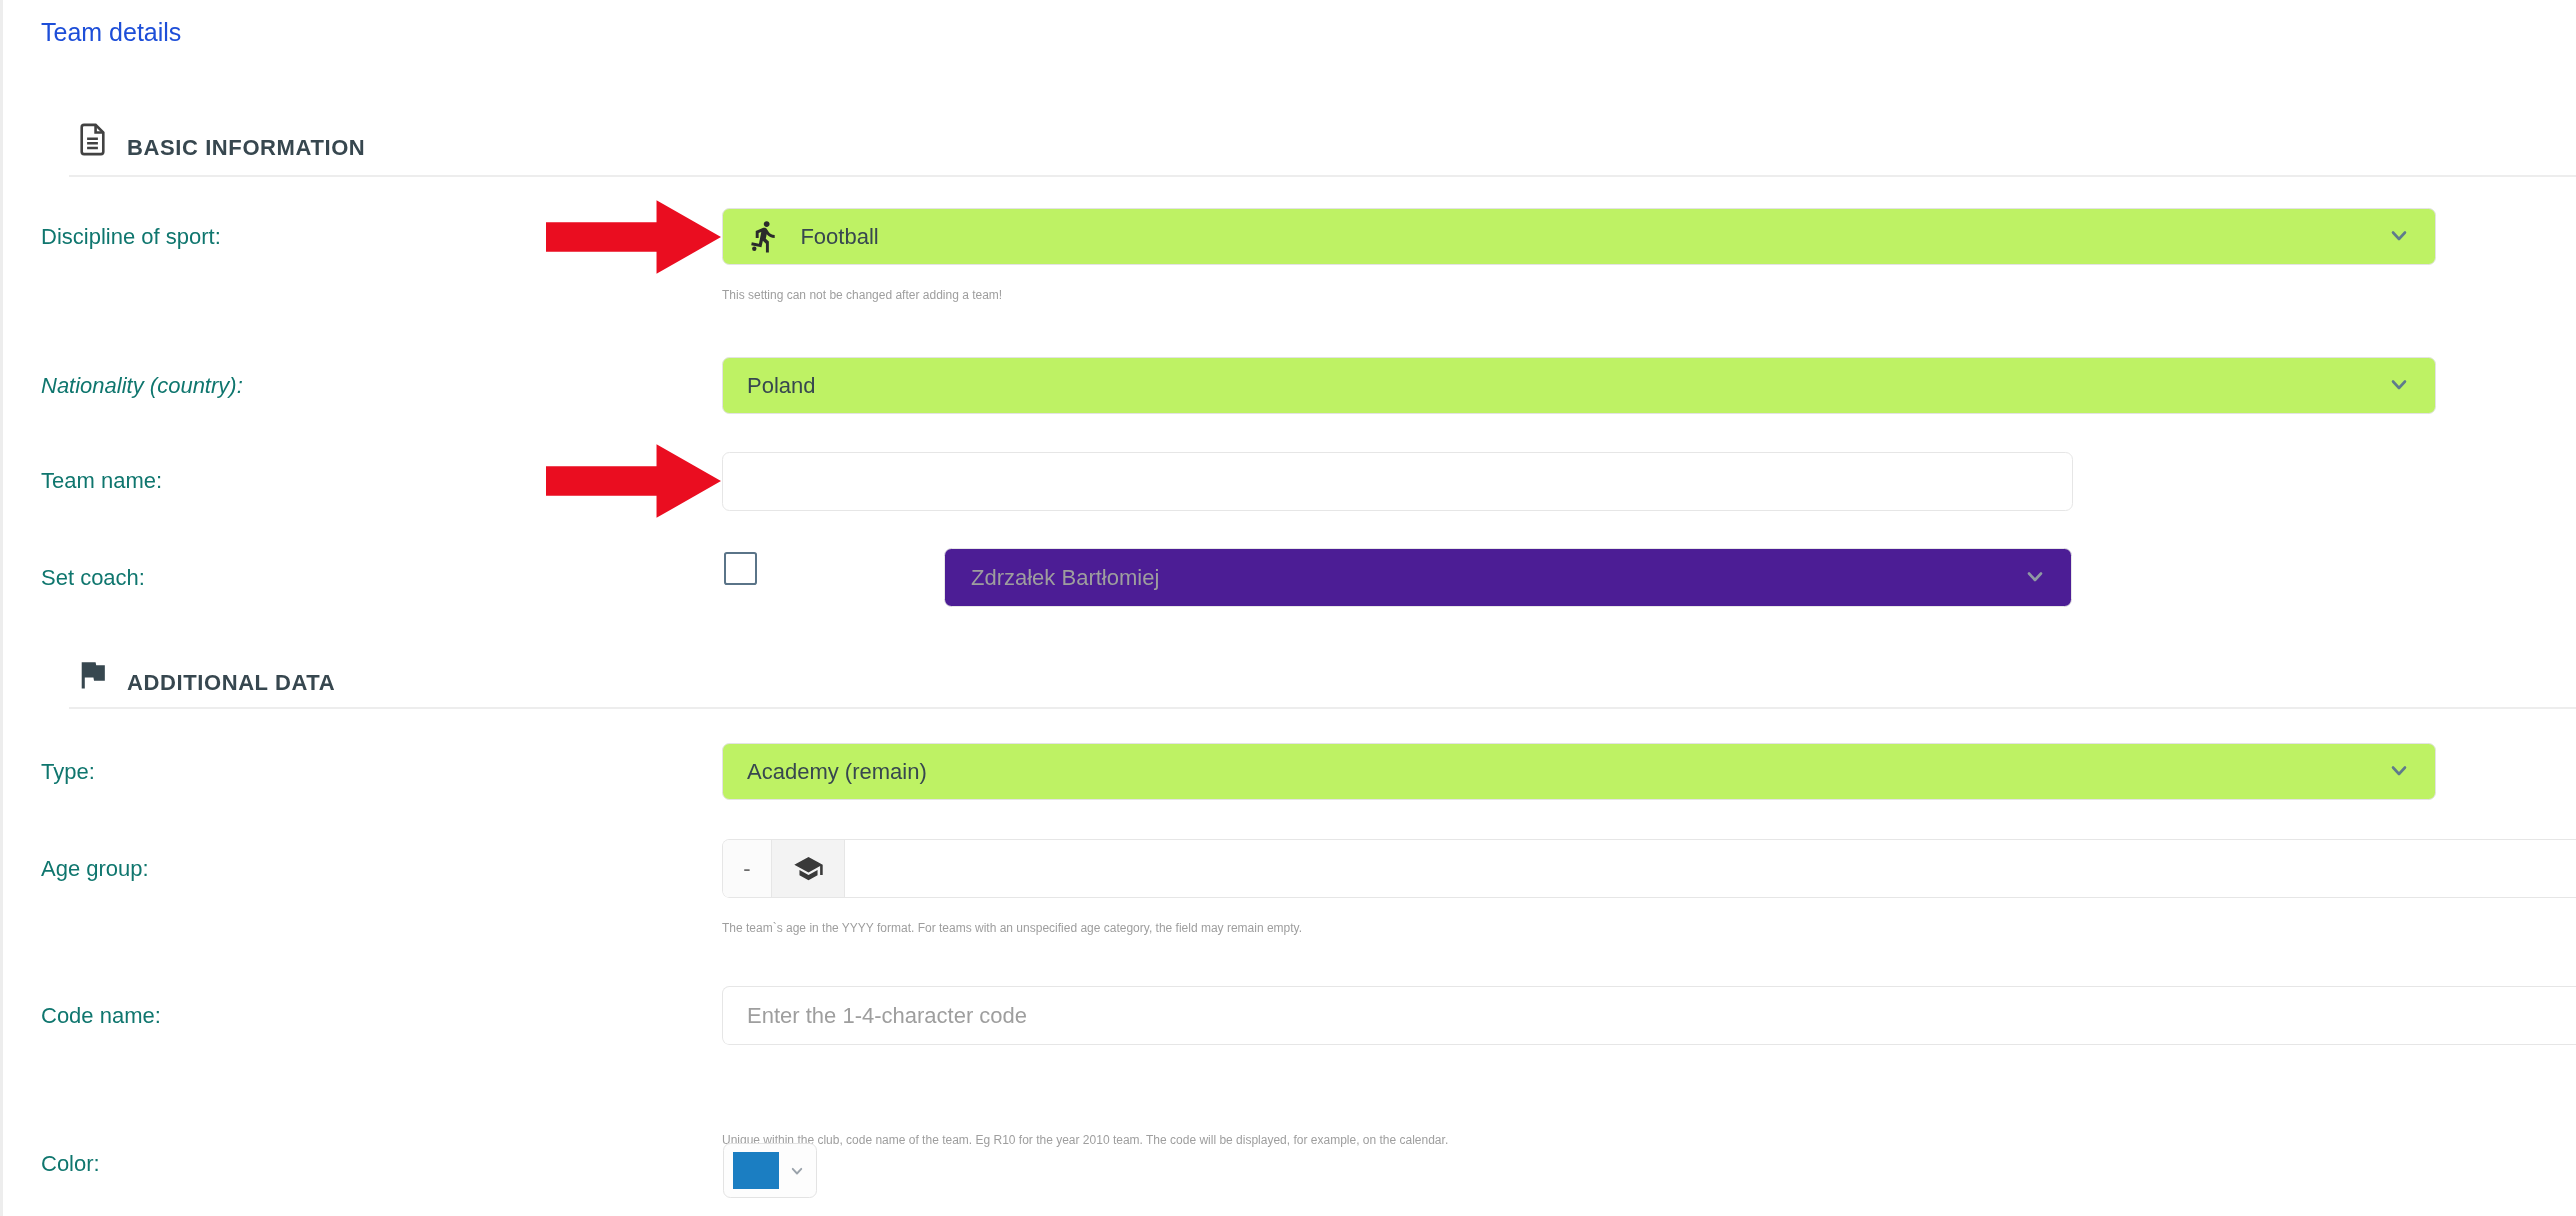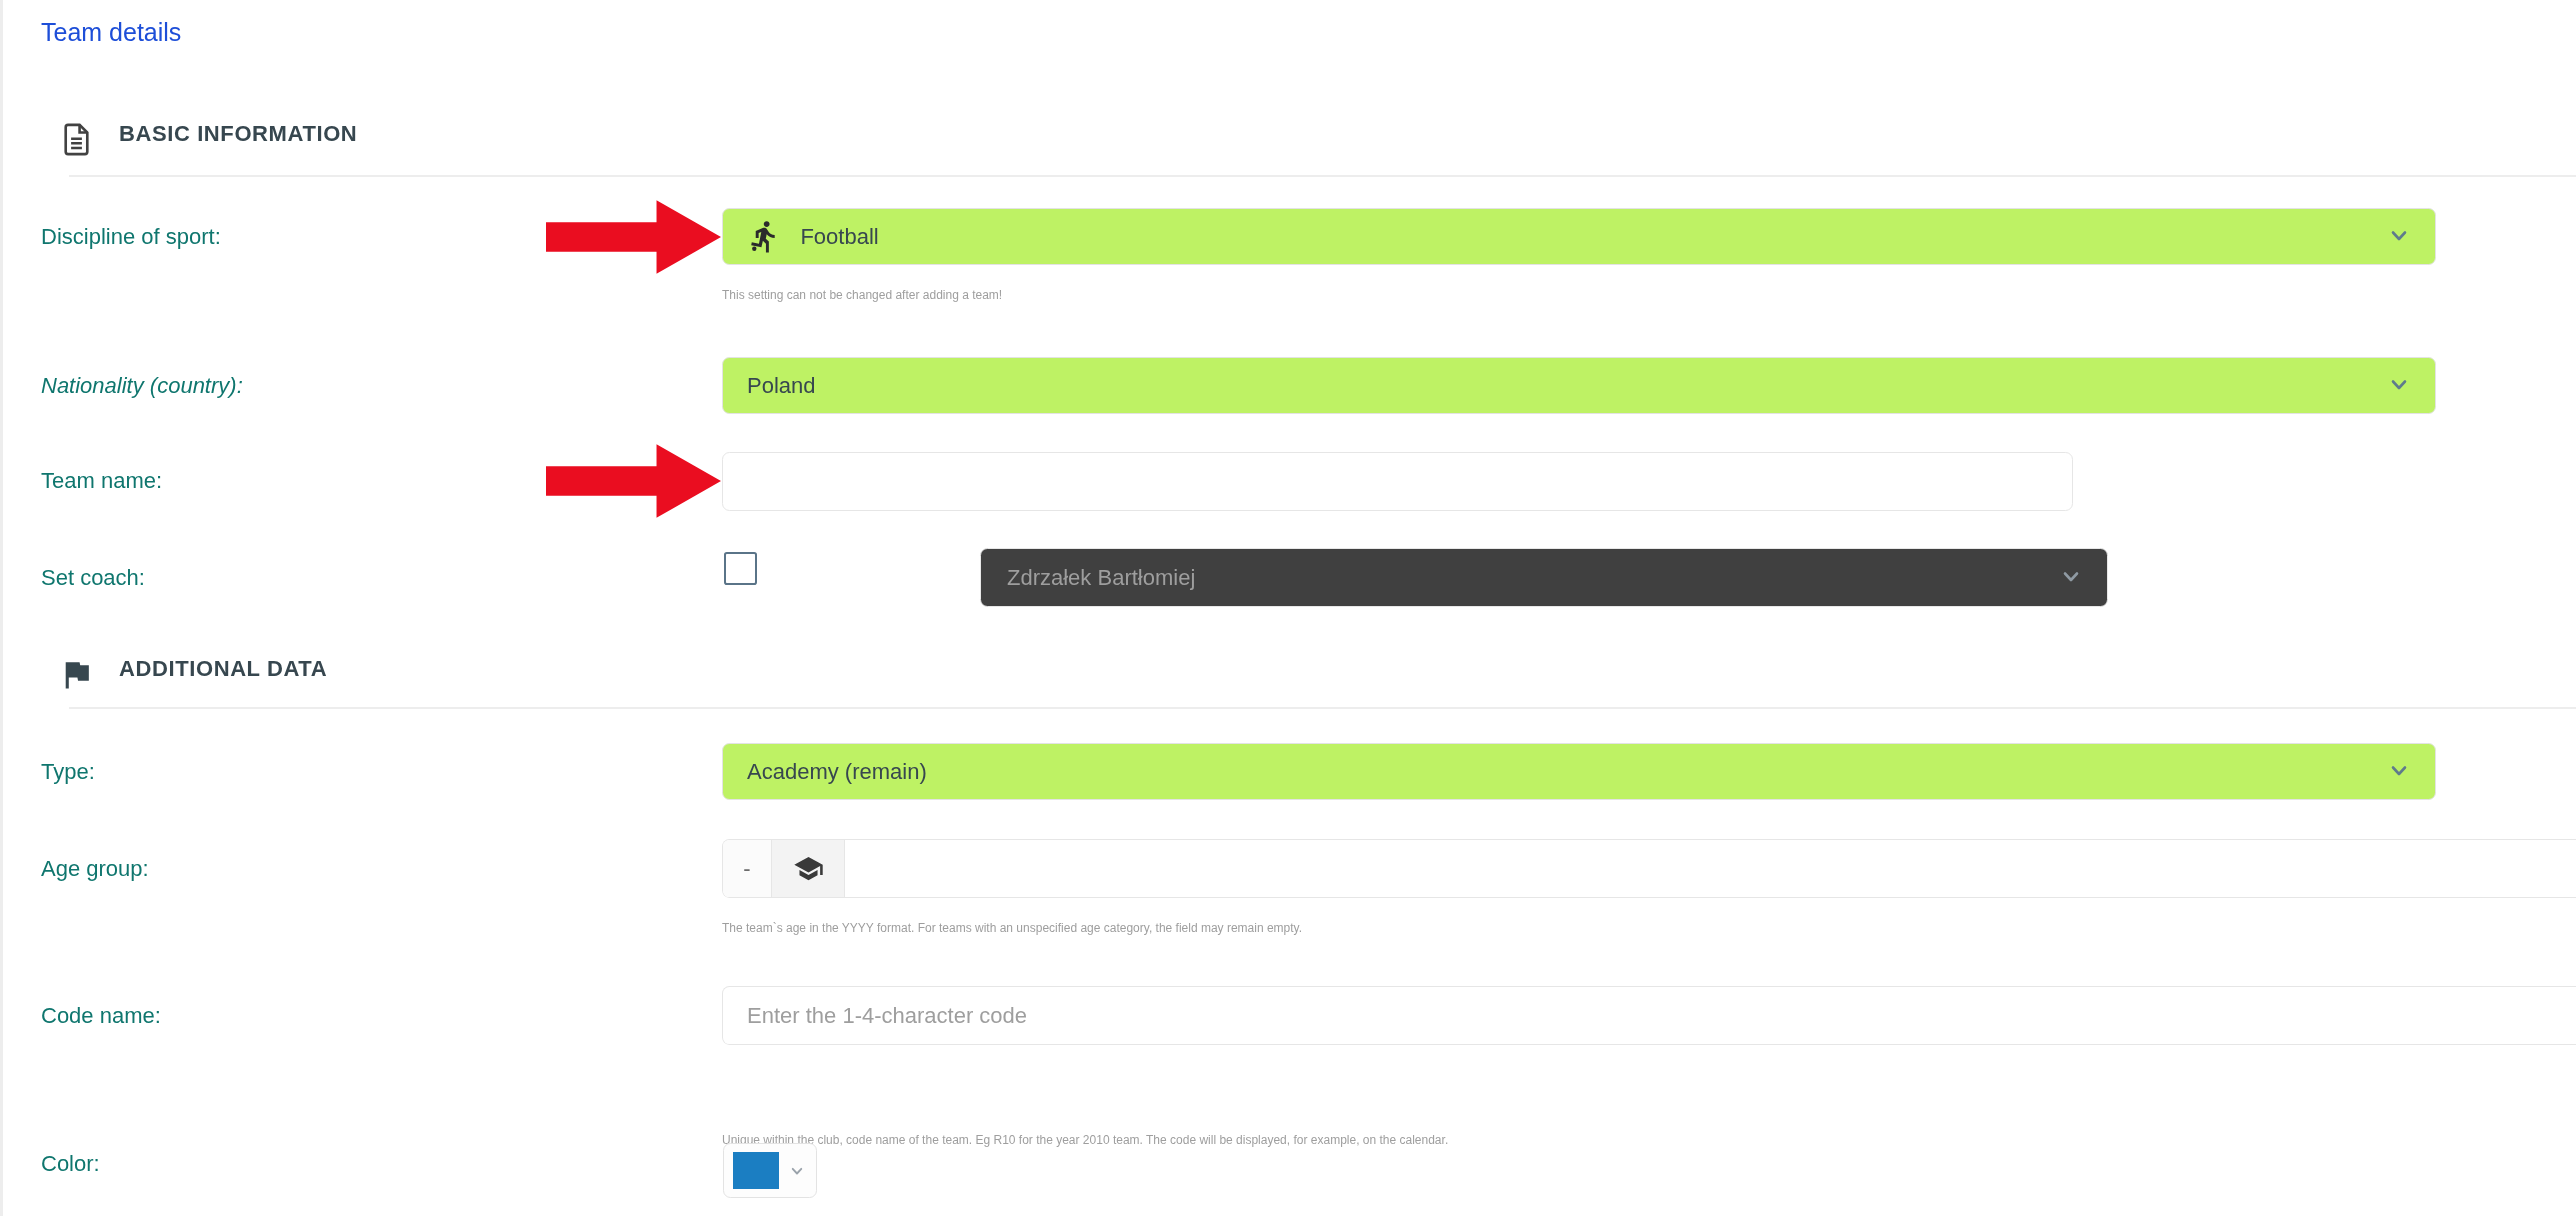--- a/index.html
+++ b/index.html
@@ -3,21 +3,21 @@
 <meta charset="utf-8">
 <style>
   html,body{margin:0;padding:0;background:#ffffff;}
   .page{
     position:relative;width:2576px;height:1216px;background:#ffffff;overflow:hidden;
     font-family:"Liberation Sans",sans-serif;color:#424242;
   }
   .page::before{content:"";position:absolute;left:0;top:0;width:2.8px;height:100%;background:#ededed;}
   .abs{position:absolute;}
   .page-title{left:41px;top:18.4px;font-size:25px;color:#1d4ed8;}
-  .section-head{left:58px;display:flex;align-items:flex-start;gap:24px;}
+  .section-head{left:74px;display:flex;align-items:flex-end;gap:16px;}
   .section-head .txt{font-size:22px;font-weight:700;color:#37474f;letter-spacing:0.6px;}
   .divider{left:69px;width:2507px;height:1.8px;background:#ededed;}
   .field-label{left:41px;font-size:22px;color:#0f766e;line-height:26px;}
   .helper{left:722px;font-size:12px;color:#9e9e9e;line-height:24px;}
   .dropdown{
     left:722px;width:1714px;height:57px;border:1.8px solid #e3e3e3;border-radius:7.4px;background:#bef264;
     display:flex;align-items:center;padding-left:24px;box-sizing:border-box;cursor:pointer;
   }
   .dropdown .val{font-size:22px;color:#37474f;}
   .chev{position:absolute;right:22px;top:50%;transform:translateY(-50%);}
@@ -25,22 +25,22 @@
     left:722px;height:59px;border:1.8px solid #e6e6e6;border-radius:7.4px;background:#fff;
     box-sizing:border-box;font-family:"Liberation Sans",sans-serif;font-size:22px;color:#424242;
     padding:0 0 0 24px;outline:none;
   }
   .text-input::placeholder{color:#9e9e9e;}
   .checkbox{
     left:724px;top:552px;width:33px;height:33px;border:2.8px solid #5a7488;border-radius:2.8px;
     background:#fff;box-sizing:border-box;cursor:pointer;
   }
   .select-disabled{
-    left:944px;top:548px;width:1128px;height:59px;background:#404040;border:1.8px solid #e7e7e7;
-    border-radius:7.4px;display:flex;align-items:center;padding-left:26px;box-sizing:border-box;margin-left:36px;
+    left:944px;top:548px;width:1128px;height:59px;background:#4c1d95;border:1.8px solid #e7e7e7;
+    border-radius:7.4px;display:flex;align-items:center;padding-left:26px;box-sizing:border-box;
   }
   .select-disabled .val{font-size:22px;color:#9e9e9e;}
   .age-wrap{
     left:722px;top:839px;width:1872px;height:59px;border:1.8px solid #e6e6e6;border-radius:7.4px 0 0 7.4px;
     border-right:none;display:flex;box-sizing:border-box;background:#fff;overflow:hidden;
   }
   .age-prefix{
     width:48px;display:flex;align-items:center;justify-content:center;background:#fbfbfb;
     border-right:1.8px solid #e6e6e6;font-size:22px;color:#6b6b6b;cursor:pointer;
   }

